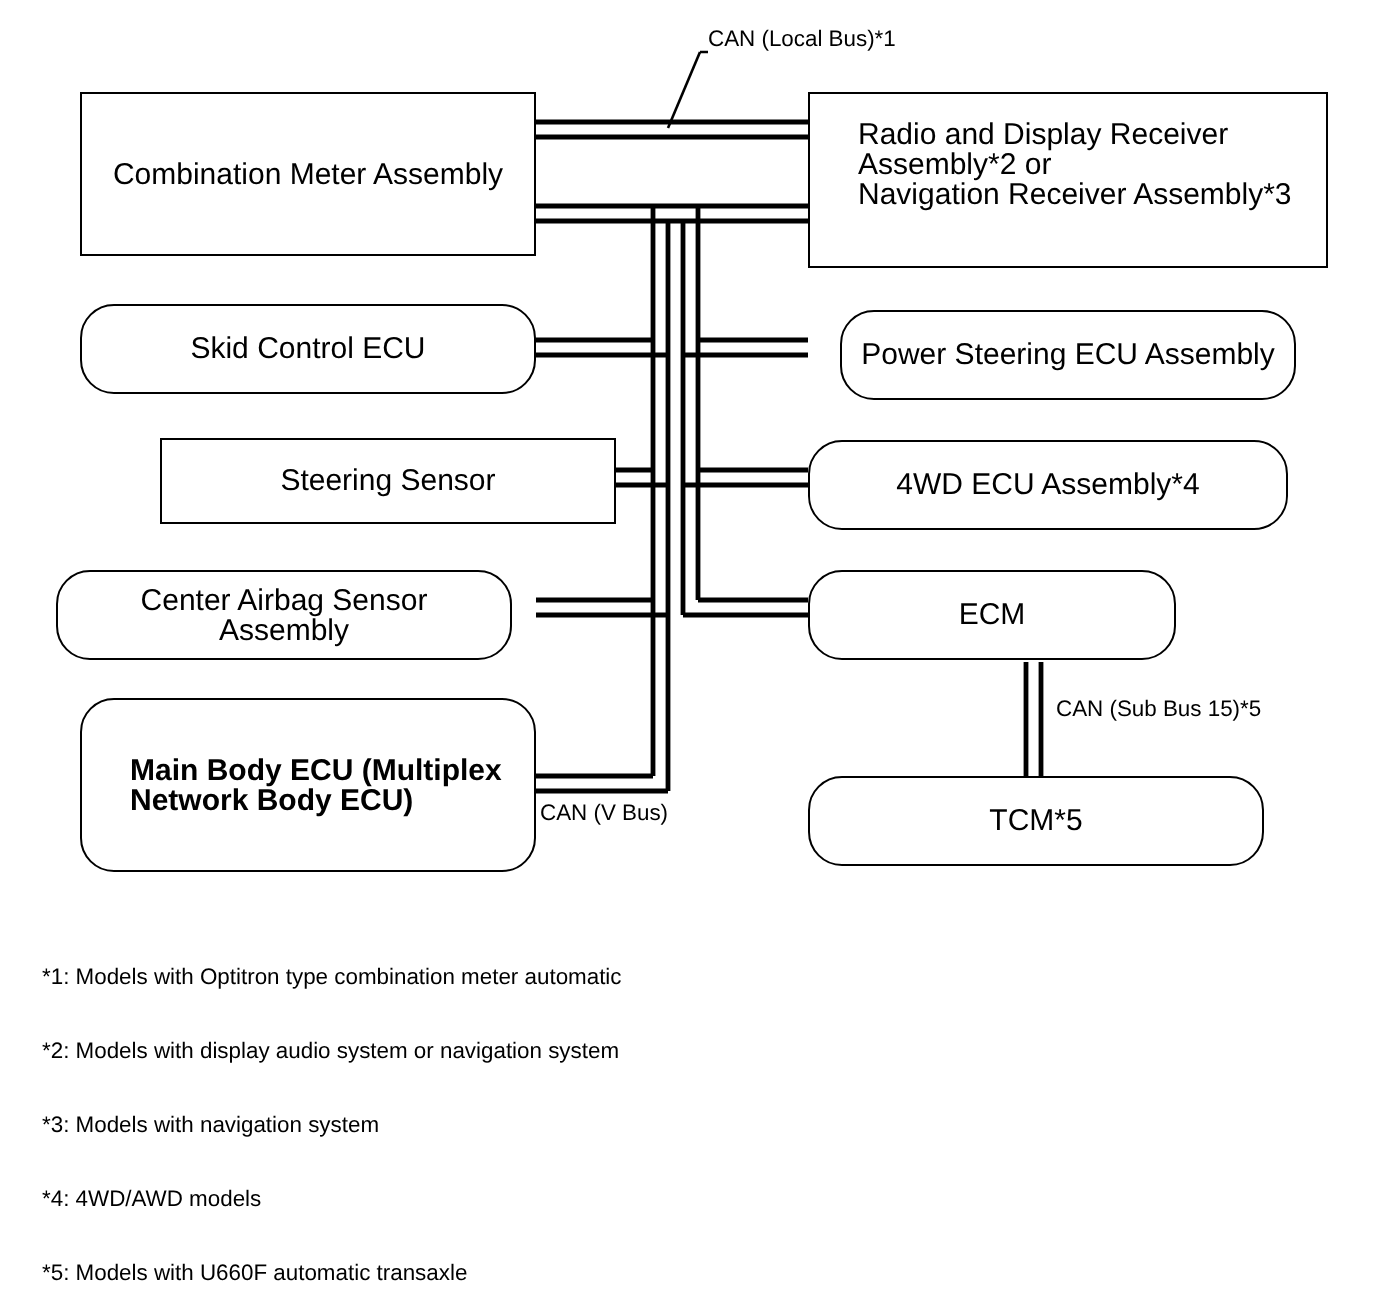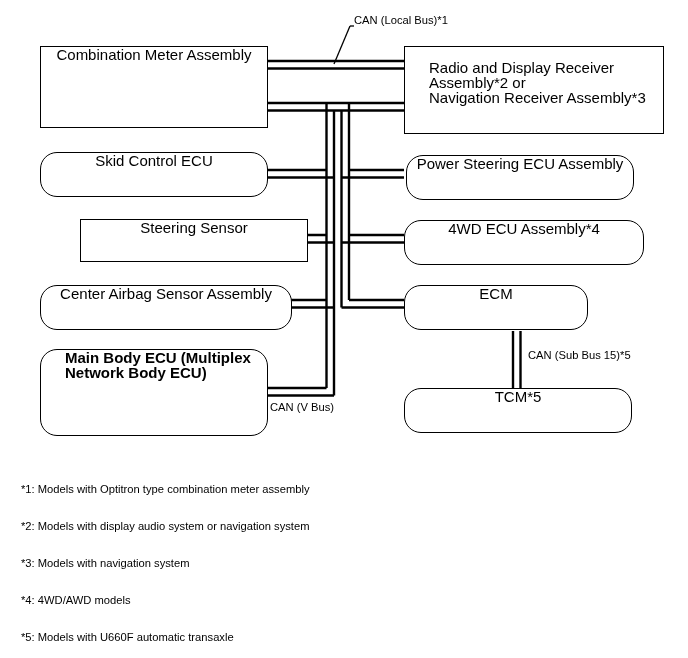--- a/index.html
+++ b/index.html
@@ -26,21 +26,21 @@
     width: 688px;
     height: 658px;
     pointer-events: none;
   }
   .node {
     position: absolute;
     box-sizing: border-box;
     border: 1.6px solid #000000;
     background: #ffffff;
     display: flex;
-    align-items: flex-start;
+    align-items: center;
     z-index: 3;
   }
   .node.square { border-radius: 0; }
   .node.rounded { border-radius: 17px; }
   .node-label {
     font-size: 15px;
     line-height: 15px;
     color: #000000;
     white-space: pre-line;
     display: block;
@@ -129,33 +129,33 @@
 
   <div class="node square align-left" style="left:404px; top:46px; width:260px; height:88px; align-items:flex-start;">
     <span class="node-label" style="padding-top:13px;">Radio and Display Receiver Assembly*2 or
 Navigation Receiver Assembly*3</span>
   </div>
 
   <div class="node rounded align-center" style="left:40px; top:152px; width:228px; height:45px;">
     <span class="node-label">Skid Control ECU</span>
   </div>
 
-  <div class="node rounded align-center" style="left:406px; top:155px; width:228px; height:45px;">
+  <div class="node rounded align-center" style="left:420px; top:155px; width:228px; height:45px;">
     <span class="node-label">Power Steering ECU Assembly</span>
   </div>
 
   <div class="node square align-center" style="left:40px; top:219px; width:228px; height:43px;margin-left:40px;">
     <span class="node-label">Steering Sensor</span>
   </div>
 
   <div class="node rounded align-center" style="left:404px; top:220px; width:240px; height:45px;">
     <span class="node-label">4WD ECU Assembly*4</span>
   </div>
 
-  <div class="node rounded align-center" style="left:40px; top:285px; width:252px; height:45px;">
+  <div class="node rounded align-center" style="left:28px; top:285px; width:228px; height:45px;">
     <span class="node-label">Center Airbag Sensor Assembly</span>
   </div>
 
   <div class="node rounded align-center" style="left:404px; top:285px; width:184px; height:45px;">
     <span class="node-label">ECM</span>
   </div>
 
   <div class="node rounded align-left" style="left:40px; top:349px; width:228px; height:87px;font-weight:bold;">
     <span class="node-label">Main Body ECU (Multiplex
 Network Body ECU)</span>
@@ -165,20 +165,20 @@
     <span class="node-label">TCM*5</span>
   </div>
 
   <div class="wire-label" style="left:354px; top:13px;">CAN (Local Bus)*1</div>
 
   <div class="wire-label" style="left:270px; top:400px;">CAN (V Bus)</div>
 
   <div class="wire-label" style="left:528px; top:348px;">CAN (Sub Bus 15)*5</div>
 
   <div class="footnotes">
-    <div class="footnote">*1: Models with Optitron type combination meter assembly</div>
+    <div class="footnote">*1: Models with Optitron type combination meter automatic</div>
     <div class="footnote">*2: Models with display audio system or navigation system</div>
     <div class="footnote">*3: Models with navigation system</div>
     <div class="footnote">*4: 4WD/AWD models</div>
     <div class="footnote">*5: Models with U660F automatic transaxle</div>
   </div>
 
 </div>
 
 </body></html>

